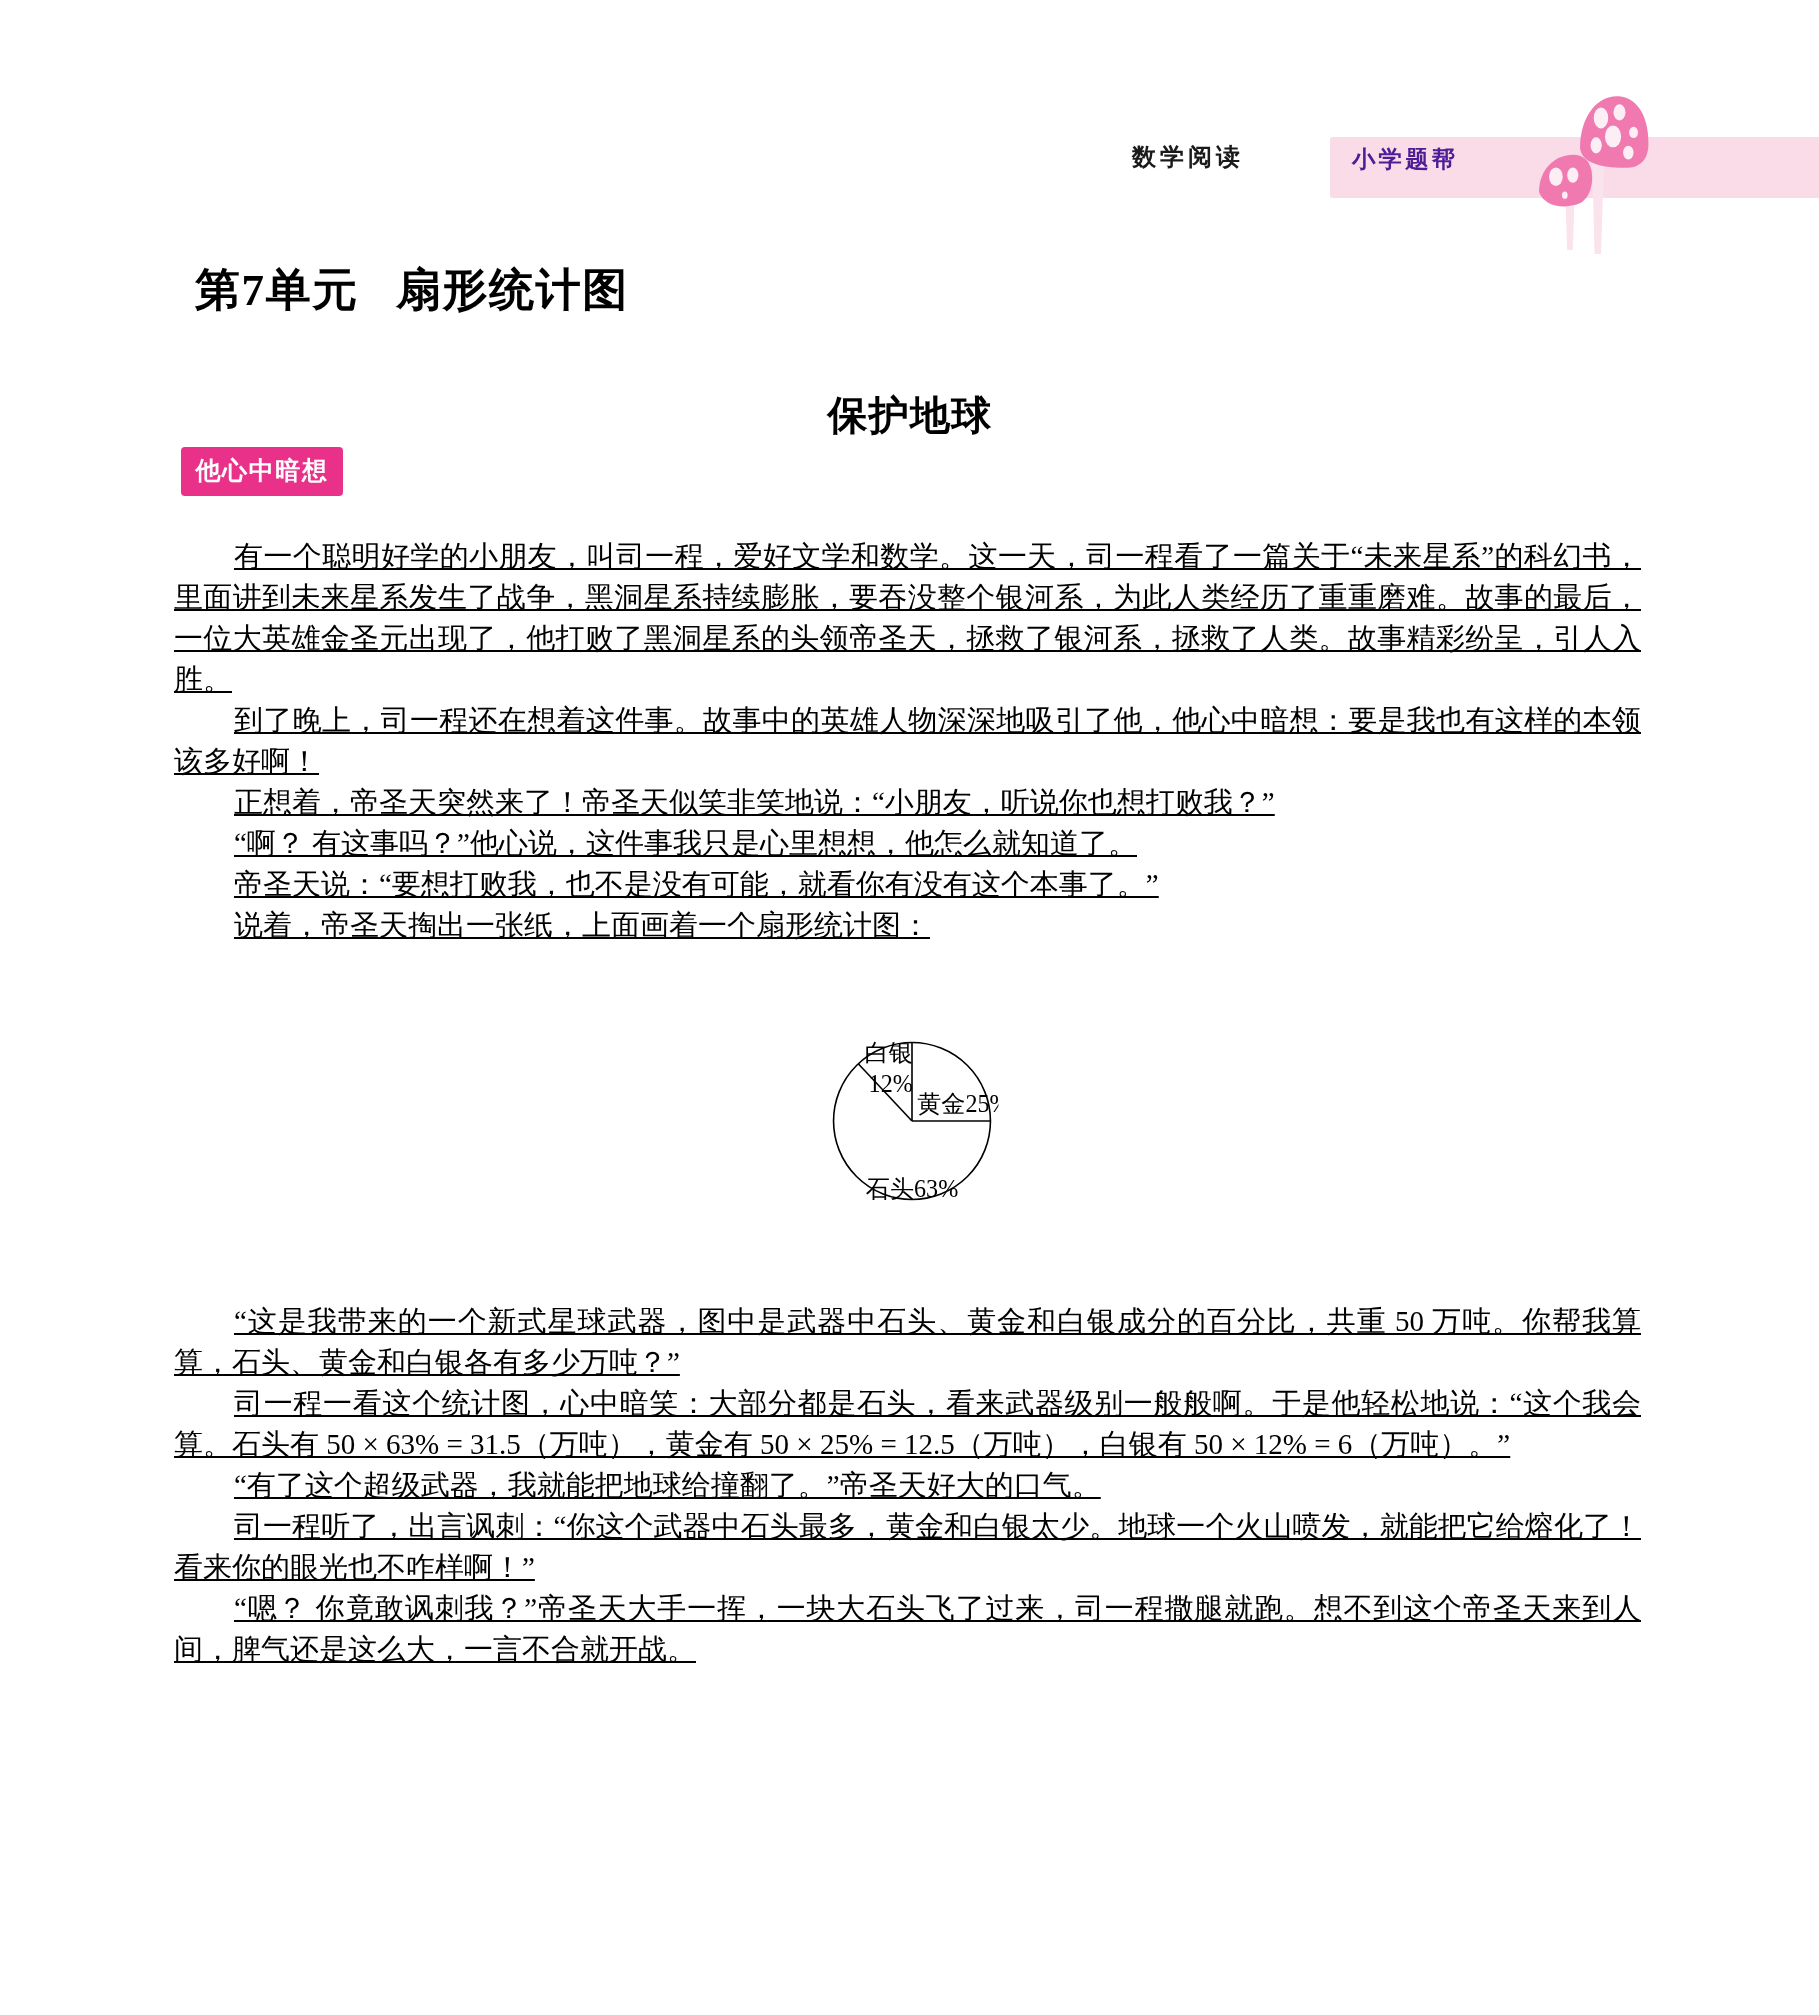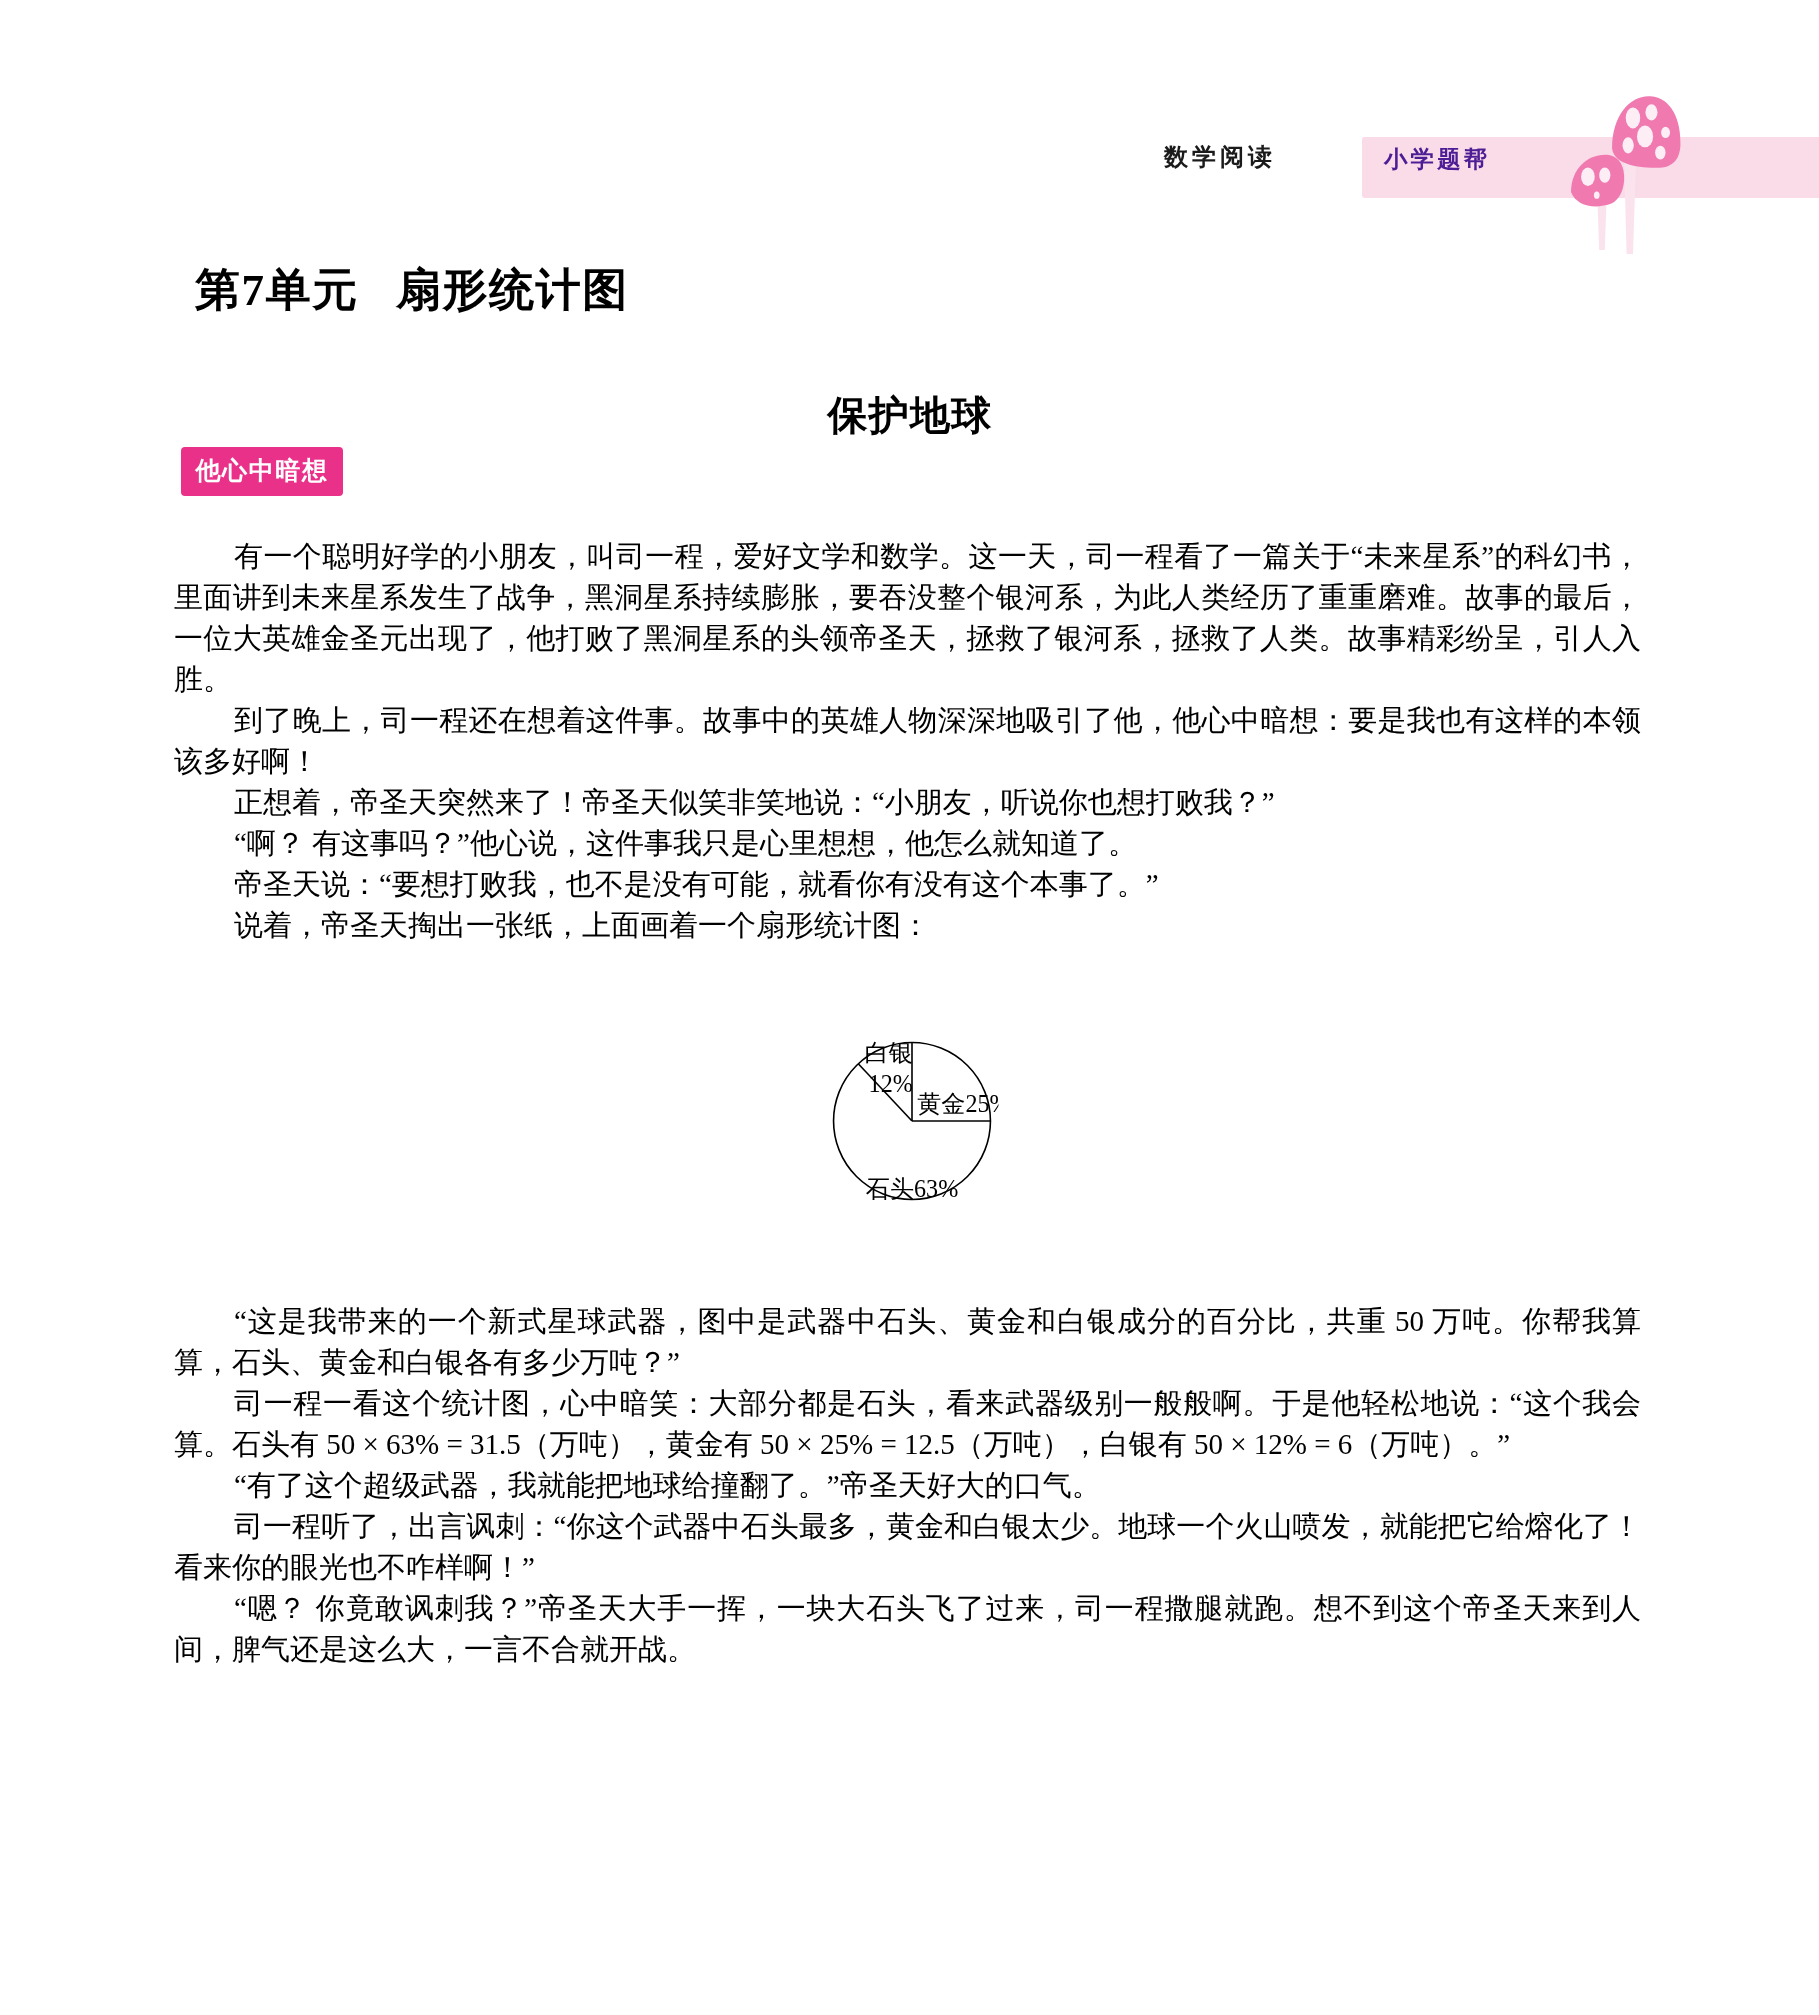--- a/index.html
+++ b/index.html
@@ -20,21 +20,20 @@
     overflow: hidden;
   }
 
   
   .header {
     position: absolute;
     top: 89px;
     left: 0;
     width: 1676px;
     height: 105px;
-    margin-left: 32px;
   }
   .header-band {
     position: absolute;
     top: 48px;
     left: 1330px;
     width: 490px;
     height: 61px;
     background: #fadce8;
     border-radius: 2.4px 0 0 2.4px;
   }
@@ -120,20 +119,21 @@
     left: 174px;
     width: 1475px;
     font-size: 29px;
     line-height: 41px;
     text-align: justify;
     text-justify: inter-character;
   }
   .body-text p {
     margin: 0 8px 0 0;
     text-indent: 60px;
+    text-decoration: underline;
   }
 
   
   .chart-slot {
     position: relative;
     height: 355px;
     width: 100%;
   }
   .chart-wrap {
     position: absolute;

